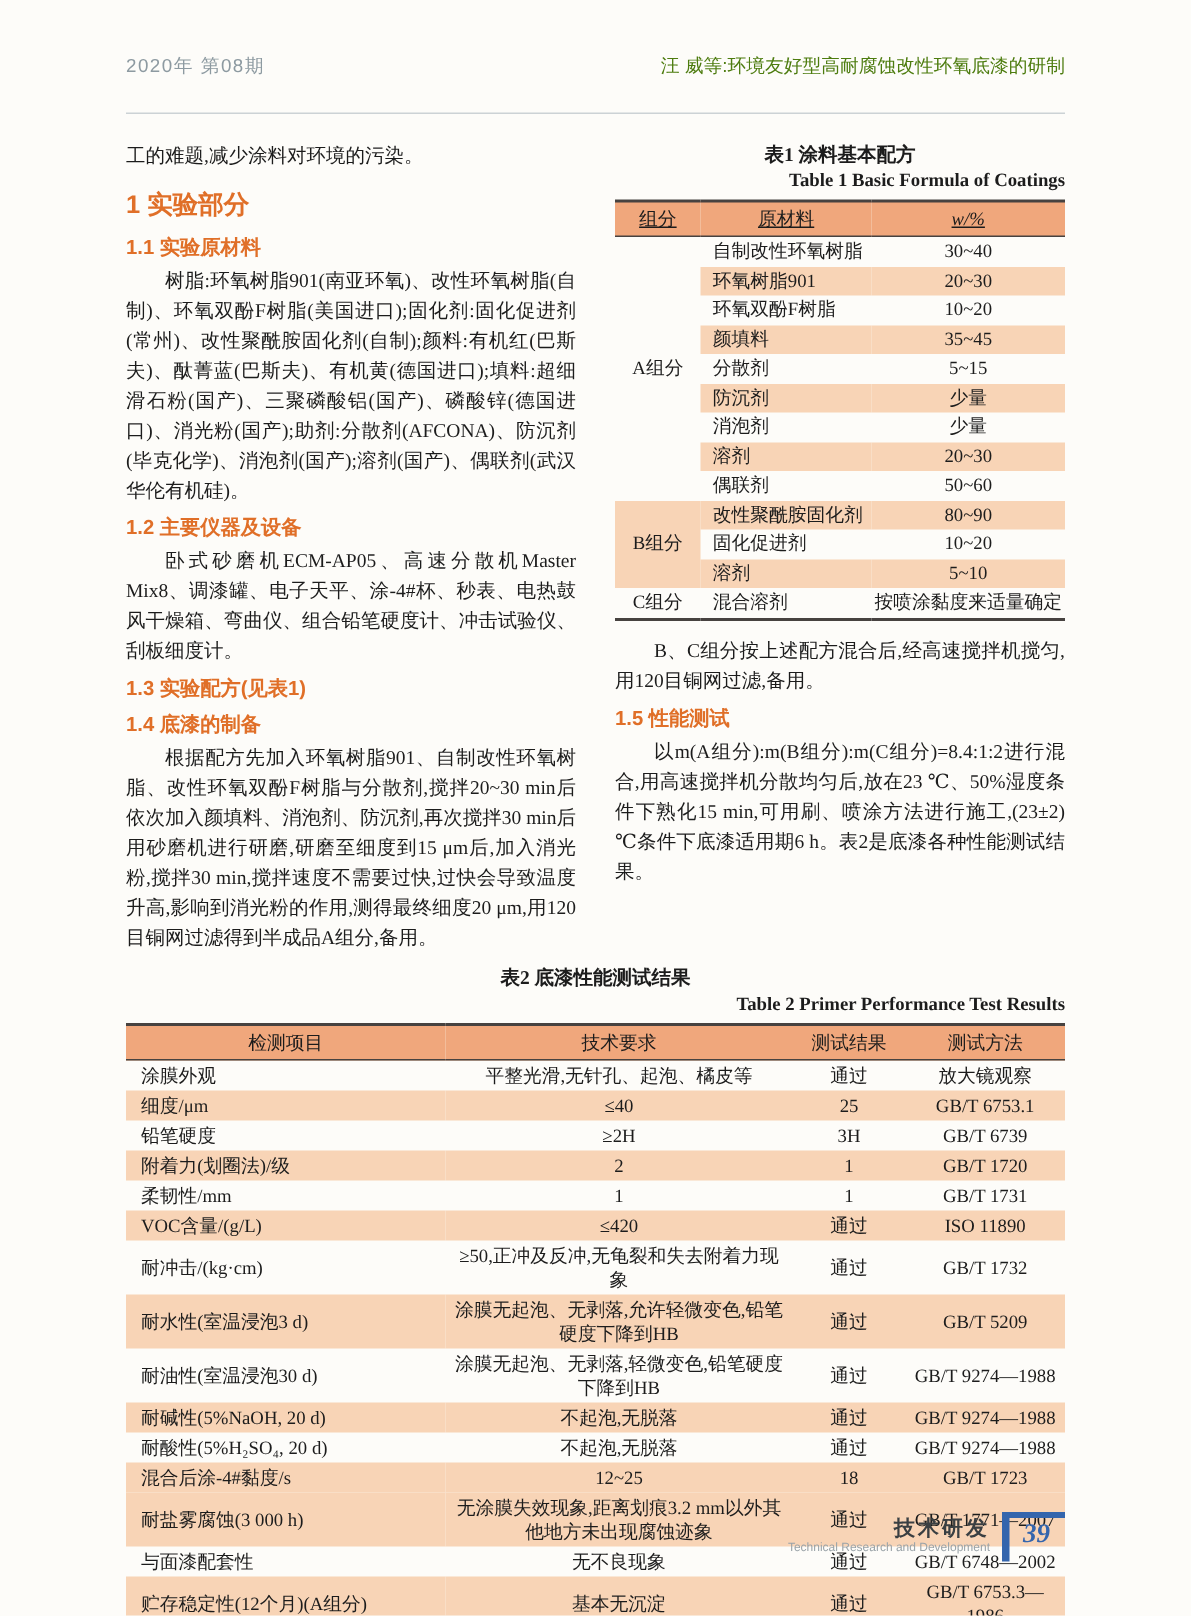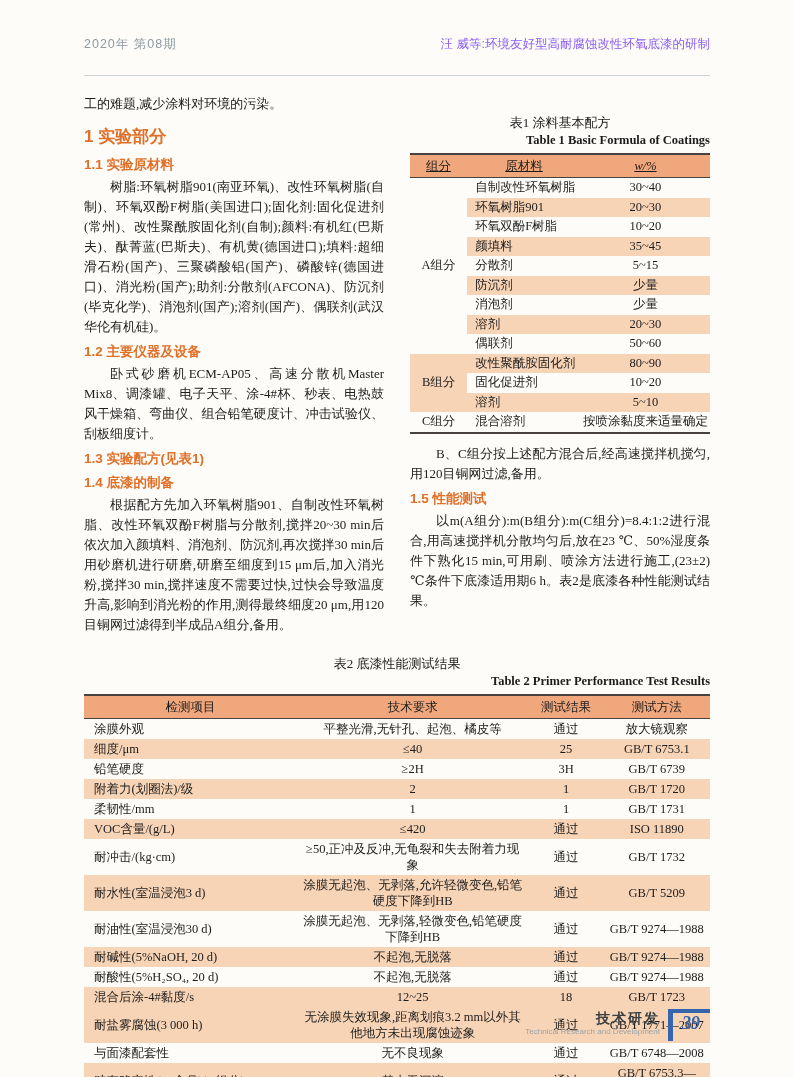--- a/index.html
+++ b/index.html
@@ -19,38 +19,38 @@
   }
   .page{width:794px;height:1077px;padding:36px 84px 0 84px;position:relative;}
 
   
   .pg-header{
     display:flex;justify-content:space-between;align-items:flex-end;
     font-family:"Liberation Sans","DejaVu Sans",sans-serif;
     padding-bottom:22px;border-bottom:1px solid #ccd2d5;margin-bottom:18px;
   }
   .pg-header .hl{font-size:12.5px;color:var(--hdr-gray);letter-spacing:1px;}
-  .pg-header .hr{font-size:12.5px;color:#8b5cf6;}
+  .pg-header .hr{font-size:12.5px;color:#4d7c0f;}
 
   
   .columns{display:flex;gap:26px;}
   .col{flex:1;min-width:0;}
   .para{font-size:13px;line-height:20px;text-align:justify;}
   .indent{text-indent:2em;}
   h2.h1{
     font-family:"Liberation Sans","DejaVu Sans",sans-serif;
     color:var(--accent);font-size:17px;margin:11px 0 7px 0;font-weight:bold;
   }
   h3.h2{
     font-family:"Liberation Sans","DejaVu Sans",sans-serif;
     color:var(--accent);font-size:13.5px;margin:5px 0 3px 0;font-weight:bold;line-height:19px;
   }
 
   
-  .cap-cn{font-size:13px;font-weight:normal;text-align:center;line-height:18px;margin-top:20px;}
+  .cap-cn{font-size:13px;font-weight:bold;text-align:center;line-height:18px;}
   .cap-en{font-size:12.5px;font-weight:bold;text-align:right;line-height:17px;
     font-family:"Liberation Serif","DejaVu Serif",serif;margin-bottom:4px;}
 
   
   table{border-collapse:collapse;width:100%;}
   .t1{border-top:2px solid var(--rule);border-bottom:2px solid var(--rule);margin-bottom:10px;}
   .t1 th{
     background:var(--th-bg);font-size:12.5px;font-weight:normal;
     padding:3px 2px;border-bottom:1.5px solid var(--rule);text-align:center;line-height:16px;text-decoration:underline;
   }
@@ -286,21 +286,21 @@
           <tr class="shade">
             <td>耐盐雾腐蚀(3 000 h)</td>
             <td>无涂膜失效现象,距离划痕3.2 mm以外其他地方未出现腐蚀迹象</td>
             <td>通过</td>
             <td>GB/T 1771—2007</td>
           </tr>
           <tr>
             <td>与面漆配套性</td>
             <td>无不良现象</td>
             <td>通过</td>
-            <td>GB/T 6748—2008</td>
+            <td>GB/T 6748—2002</td>
           </tr>
           <tr class="shade">
             <td>贮存稳定性(12个月)(A组分)</td>
             <td>基本无沉淀</td>
             <td>通过</td>
             <td>GB/T 6753.3—1986</td>
           </tr>
         </tbody>
     </table>
   </section>

